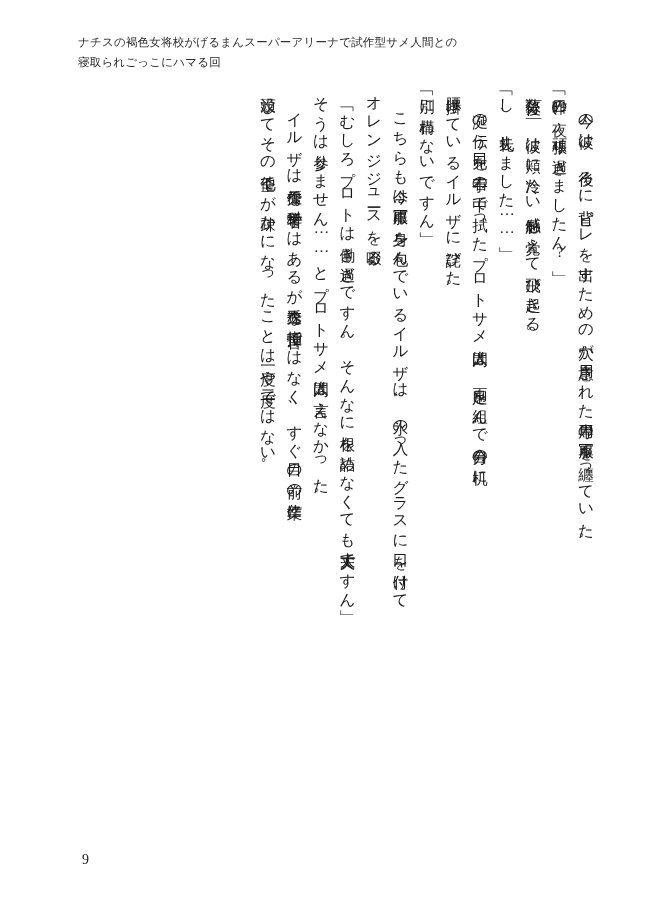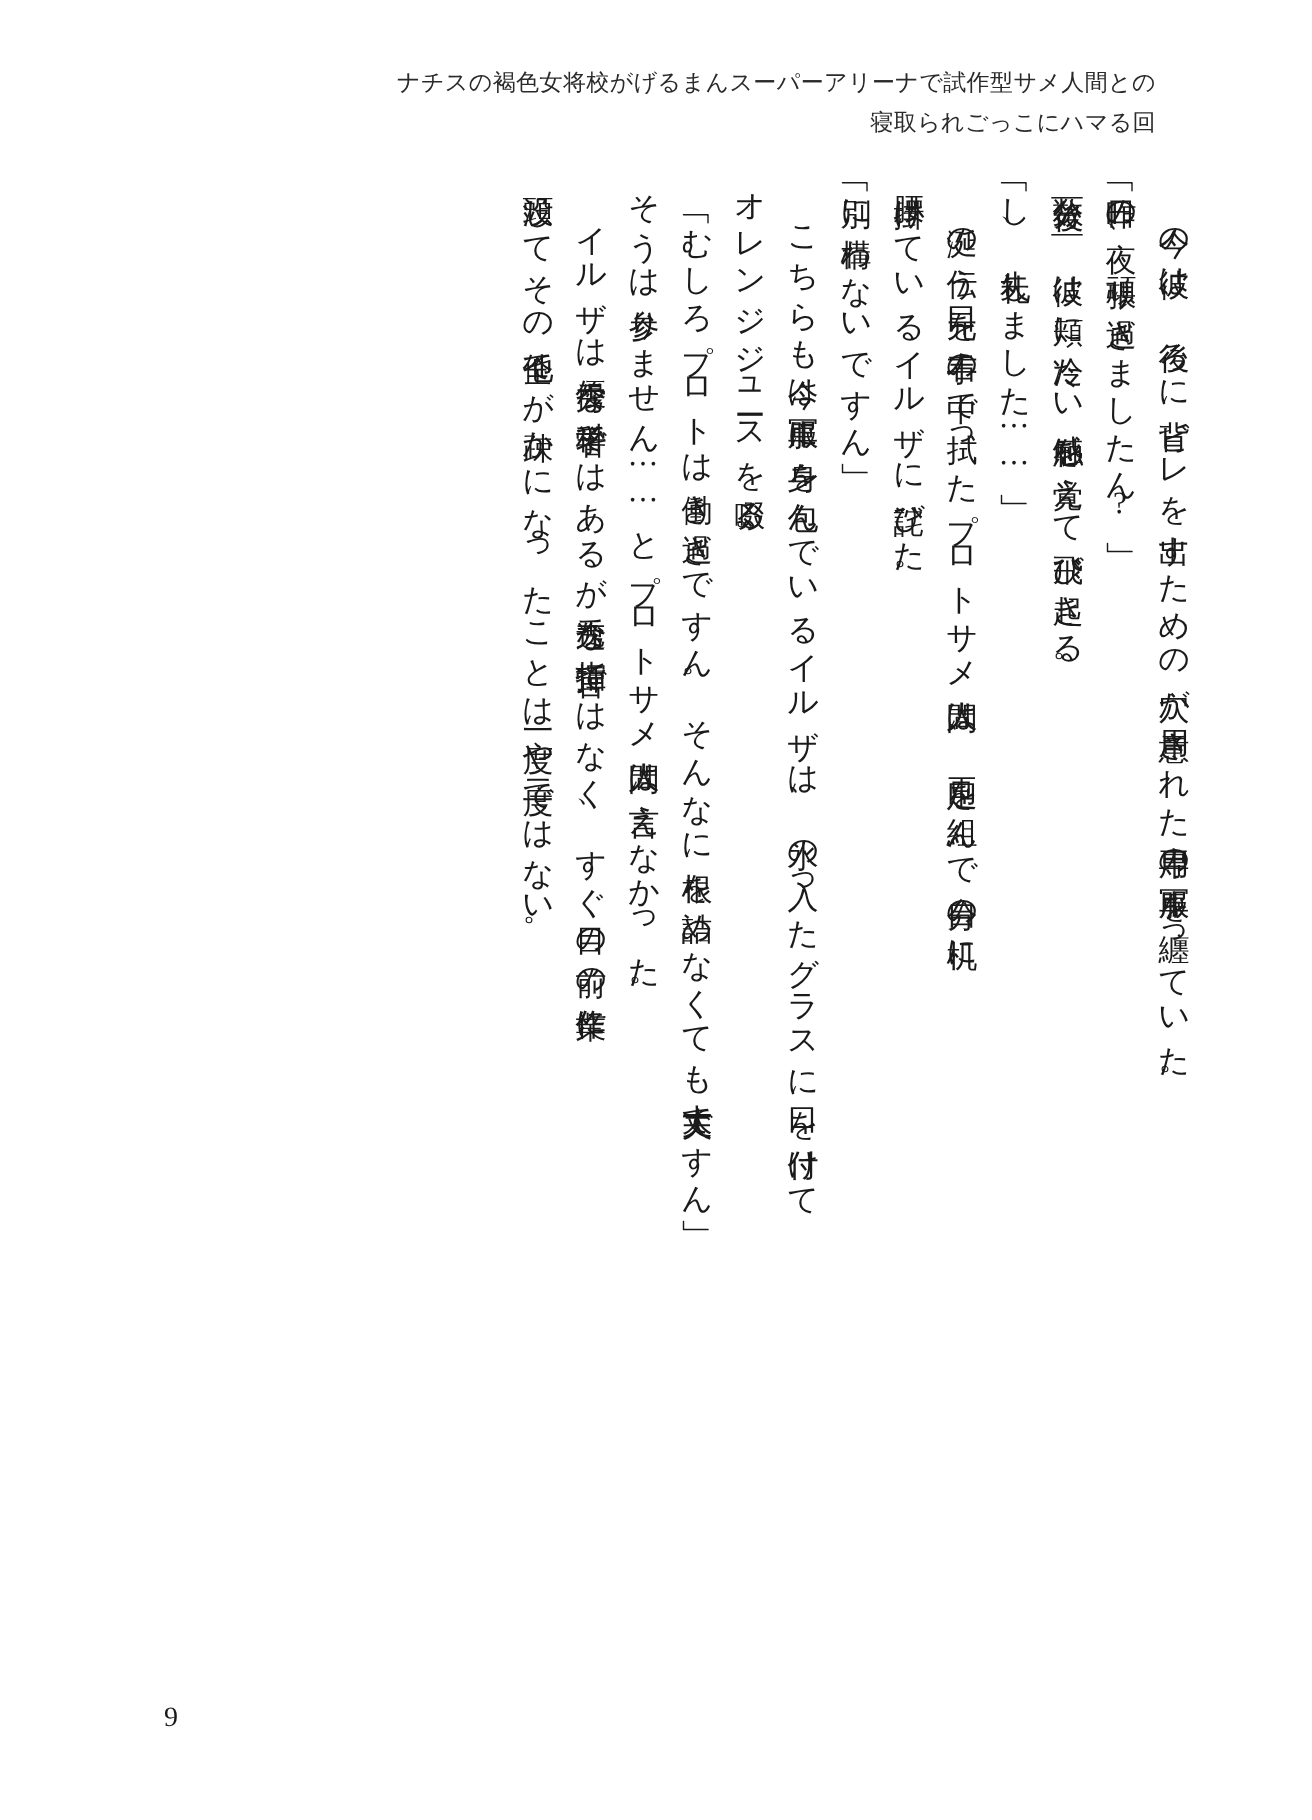--- a/index.html
+++ b/index.html
@@ -26,21 +26,21 @@
   .header {
     position: absolute;
     top: 32px;
     left: 78px;
     width: 500px;
     font-size: 11.5px;
     line-height: 1.75;
     color: #2a2a2a;
     letter-spacing: 0.2px;
     white-space: pre-wrap;
-    text-align: right;
+    text-align: left;
   }
   
   .body-block {
     position: absolute;
     top: 86px;
     right: 62px;
     height: 740px;
     display: flex;
     flex-direction: row-reverse;
     align-items: flex-start;

